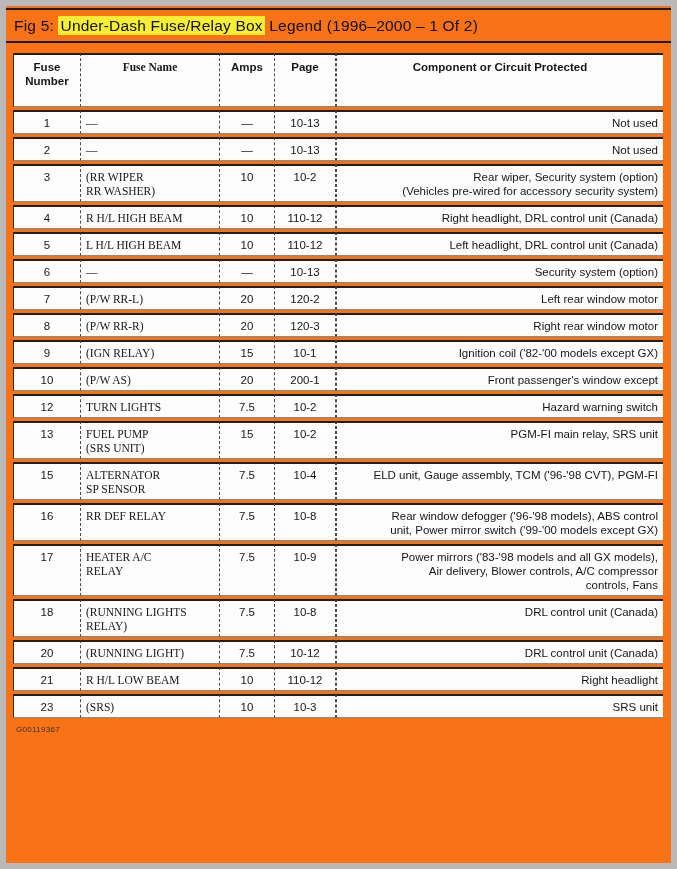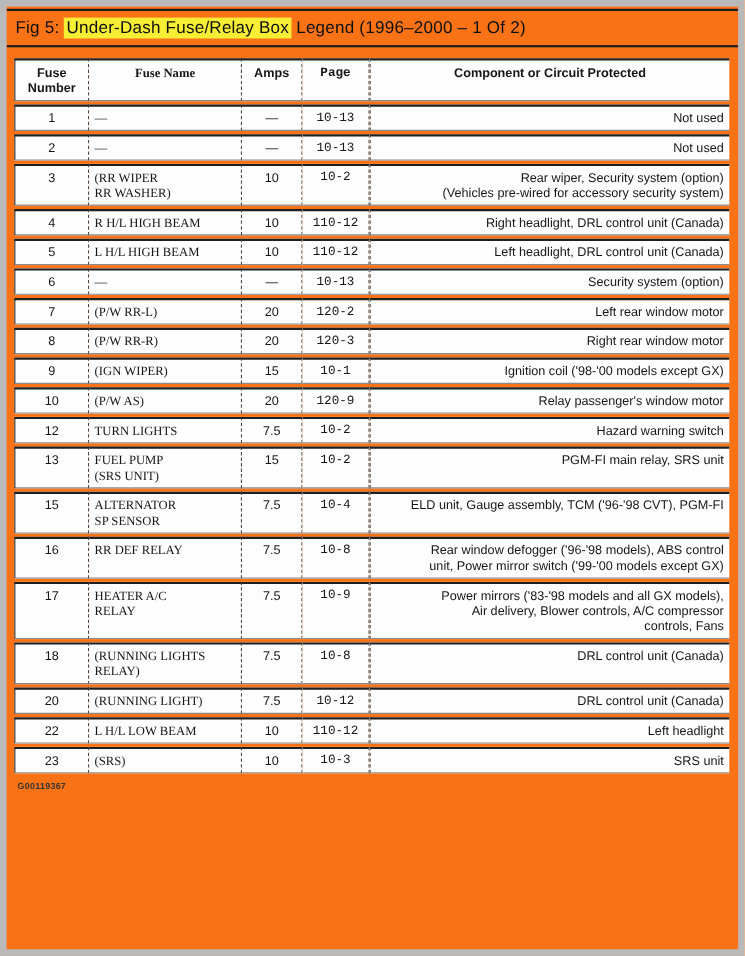--- a/index.html
+++ b/index.html
@@ -42,34 +42,33 @@
     line-height: 1.22;
     table-layout: fixed;
   }
   .fuse-table th, .fuse-table td {
     border-top: 2px solid #1f1f1f;
     border-bottom: 1px solid #8a8a8a;
     padding: 4px 5px 3px 5px;
     vertical-align: top;
     overflow: hidden;
   }
-  .fuse-table th { font-weight: bold; text-align: center; padding-top: 5px; padding-bottom: 3px; }
+  .fuse-table th { font-weight: bold; text-align: center; padding-top: 5px; padding-bottom: 18px; }
   .fuse-table th, .fuse-table td { background: #fdfdfd; }
   .col-num  { width: 56px;  text-align: center; border-left: 1px solid #2a2a2a; border-right: 1px dashed #4a4a4a; }
   .col-name { width: 128px; text-align: left;  border-right: 1px dashed #4a4a4a; white-space: pre-line; font-family: Liberation Serif, serif; }
   .col-amps { width: 44px;  text-align: center; border-right: 1px dashed #4a4a4a; }
-  .col-page { width: 50px;  text-align: center; border-right: 1px dashed #4a4a4a; font-family: Liberation Mono, monospace; }
+  .col-page { width: 50px;  text-align: center; border-right: 1px dashed #4a4a4a; }
   .col-comp { text-align: right; border-left: 1px dashed #4a4a4a; padding-left: 9px; white-space: pre-line; }
   th.col-num { white-space: pre-line; }
   .footnote {
     margin: 4px 0 0 10px;
     font-size: 8px;
     color: #333333;
     letter-spacing: 0.3px;
-    font-weight: bold;
   }
 </style>
 </head>
 <body>
 
 <div class="frame">
 
   <div class="title-bar">
     <span>Fig 5: </span><mark>Under-Dash Fuse/Relay Box</mark><span> Legend (1996–2000 – 1 Of 2)</span>
   </div>
@@ -139,31 +138,31 @@
         </tr>
         <tr>
           <td class="col-num">8</td>
           <td class="col-name">(P/W RR-R)</td>
           <td class="col-amps">20</td>
           <td class="col-page">120-3</td>
           <td class="col-comp">Right rear window motor</td>
         </tr>
         <tr>
           <td class="col-num">9</td>
-          <td class="col-name">(IGN WIPER)</td>
+          <td class="col-name">(IGN RELAY)</td>
           <td class="col-amps">15</td>
           <td class="col-page">10-1</td>
-          <td class="col-comp">Ignition coil ('98-'00 models except GX)</td>
+          <td class="col-comp">Ignition coil ('82-'00 models except GX)</td>
         </tr>
         <tr>
           <td class="col-num">10</td>
           <td class="col-name">(P/W AS)</td>
           <td class="col-amps">20</td>
-          <td class="col-page">120-9</td>
-          <td class="col-comp">Relay passenger's window motor</td>
+          <td class="col-page">200-1</td>
+          <td class="col-comp">Front passenger's window except</td>
         </tr>
         <tr>
           <td class="col-num">12</td>
           <td class="col-name">TURN LIGHTS</td>
           <td class="col-amps">7.5</td>
           <td class="col-page">10-2</td>
           <td class="col-comp">Hazard warning switch</td>
         </tr>
         <tr>
           <td class="col-num">13</td>
@@ -208,25 +207,25 @@
           <td class="col-comp">DRL control unit (Canada)</td>
         </tr>
         <tr>
           <td class="col-num">20</td>
           <td class="col-name">(RUNNING LIGHT)</td>
           <td class="col-amps">7.5</td>
           <td class="col-page">10-12</td>
           <td class="col-comp">DRL control unit (Canada)</td>
         </tr>
         <tr>
-          <td class="col-num">22</td>
-          <td class="col-name">L H/L LOW BEAM</td>
+          <td class="col-num">21</td>
+          <td class="col-name">R H/L LOW BEAM</td>
           <td class="col-amps">10</td>
           <td class="col-page">110-12</td>
-          <td class="col-comp">Left headlight</td>
+          <td class="col-comp">Right headlight</td>
         </tr>
         <tr>
           <td class="col-num">23</td>
           <td class="col-name">(SRS)</td>
           <td class="col-amps">10</td>
           <td class="col-page">10-3</td>
           <td class="col-comp">SRS unit</td>
         </tr>
       </tbody>
   </table>

